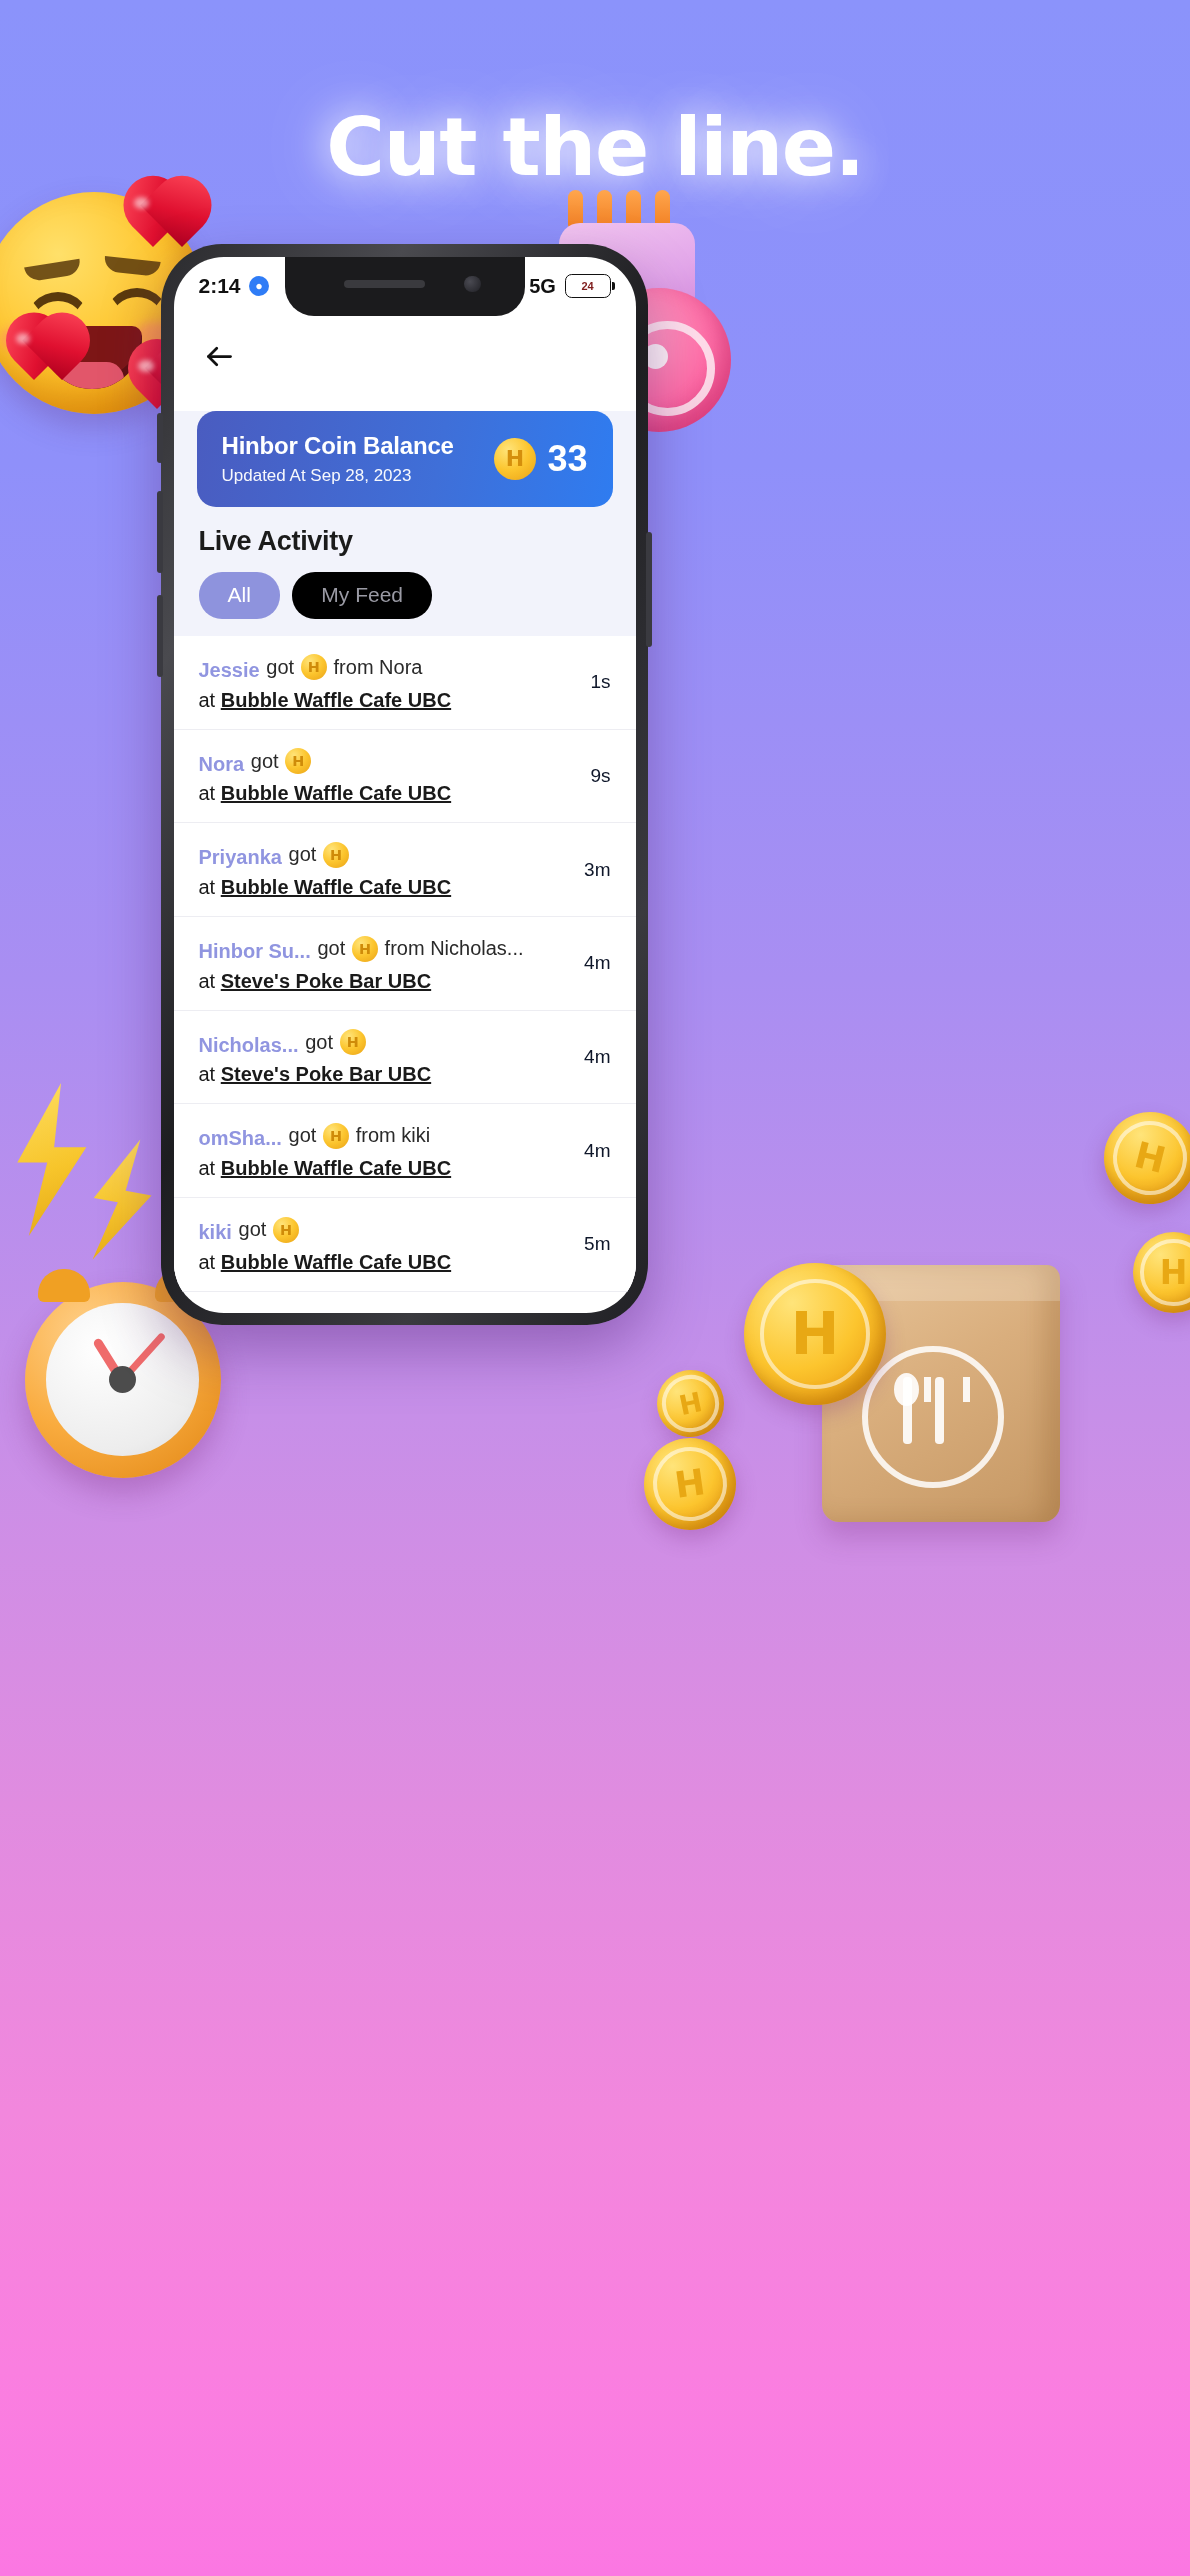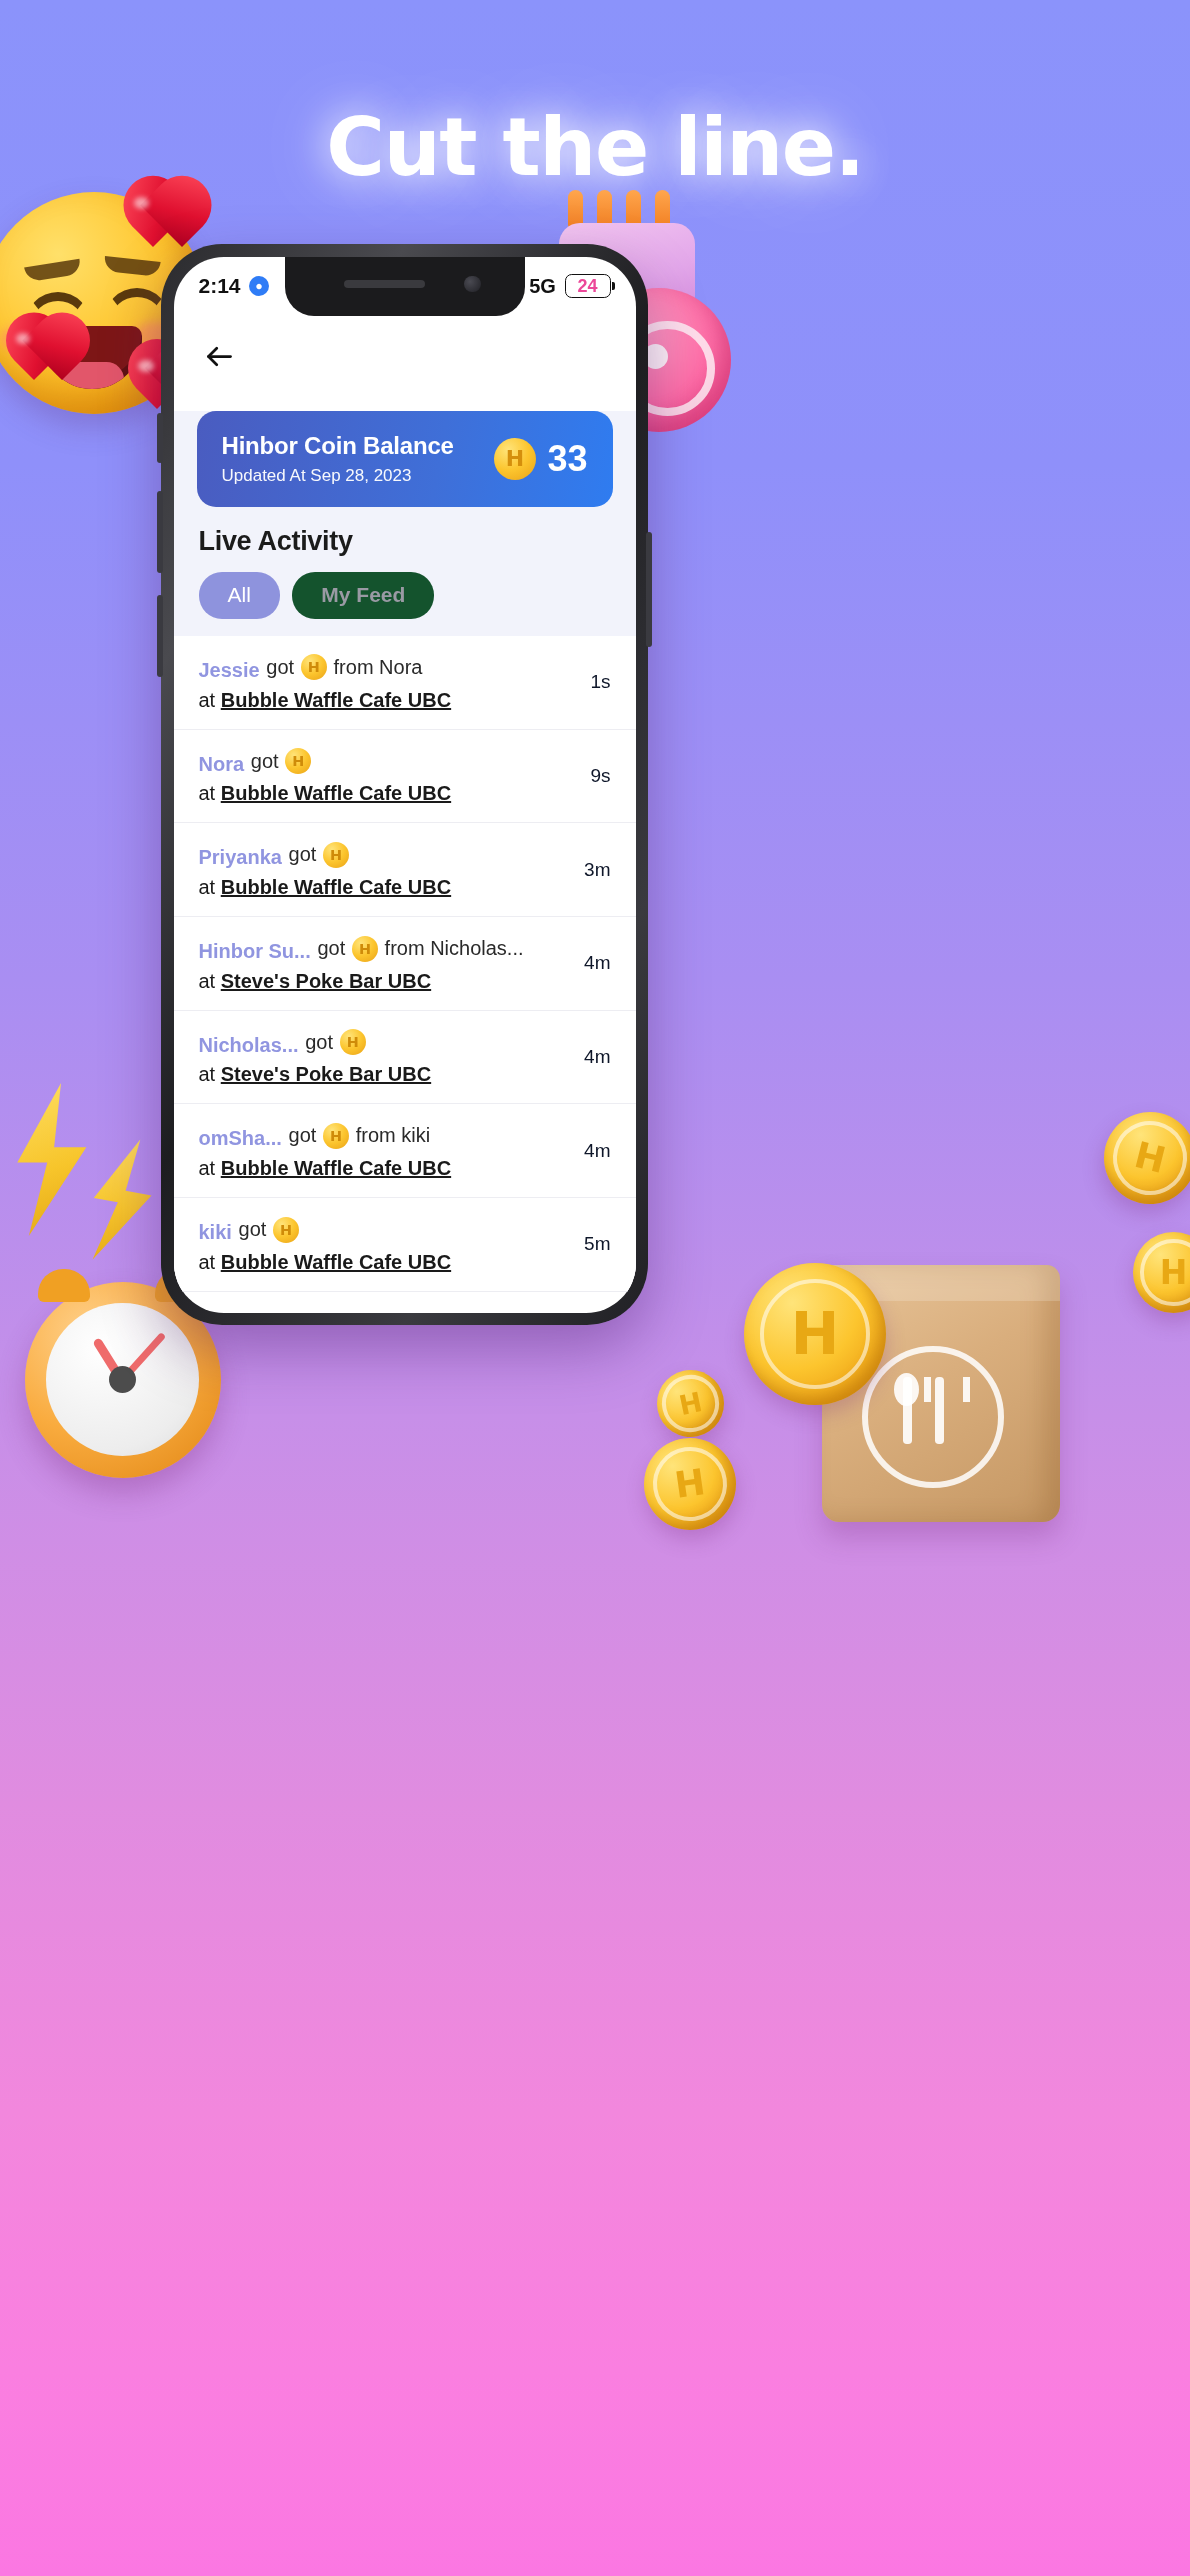--- a/index.html
+++ b/index.html
@@ -120,21 +120,21 @@
 
   
   .statusbar{position:relative;height:59px;display:flex;align-items:center;justify-content:space-between;
     padding:0 25px;box-sizing:border-box;z-index:5;color:#111;}
   .sb-left{display:flex;align-items:center;gap:8.6px;font-size:21px;font-weight:bold;}
   .sb-dot{width:20px;height:20px;border-radius:50%;background:#2f7cf6;display:flex;align-items:center;justify-content:center;
     color:#fff;font-size:12.5px;}
   .sb-right{display:flex;align-items:center;gap:8.6px;font-size:20px;font-weight:bold;}
   .battery{width:44px;height:22px;border:1.9px solid #111;border-radius:6.7px;position:relative;display:flex;align-items:center;justify-content:center;}
   .battery::after{content:"";position:absolute;right:-5.7px;top:6.7px;width:2.9px;height:8.6px;background:#111;border-radius:0 1.9px 1.9px 0;}
-  .battery .lv{font-size:18px;font-weight:bold;color:#ec4899;}
+  .battery .lv{font-size:11px;font-weight:bold;color:#7f1d1d;}
 
   
   .app-header{height:82px;display:flex;align-items:center;padding:0 25px;box-sizing:border-box;background:#fff;position:relative;}
   .back-arrow{width:42px;height:42px;display:flex;align-items:center;justify-content:center;cursor:pointer;}
   .back-arrow svg{width:33px;height:33px;}
   .app-title{flex:1;text-align:center;font-size:30px;font-weight:bold;color:#111;margin-left:-42px;letter-spacing:-0.3px;}
 
   .content{background:#f2f3fb;}
   .balance-card{margin:13.4px 23px 0;border-radius:19px;padding:21px 25px;box-sizing:border-box;
     background:linear-gradient(100deg,#4a5cc0 0%,#3f6fd8 58%,#2f7cf0 100%);
@@ -145,21 +145,21 @@
   .bc-coin{width:42px;height:42px;border-radius:50%;
     background:radial-gradient(circle at 34% 28%,#ffe47a 0%,#fcc52e 50%,#e9a116 100%);
     display:flex;align-items:center;justify-content:center;color:#d58f0c;font-size:22px;font-weight:bold;
     font-family:"DejaVu Sans",sans-serif;}
   .bc-amount{font-size:36px;font-weight:bold;}
 
   .sec-title{font-size:27px;font-weight:bold;color:#1b1b1b;margin:19px 0 0 25px;letter-spacing:-0.3px;}
   .tabs{display:flex;gap:12.5px;padding:15.3px 0 17px 25px;}
   .tab{padding:11.5px 29px;border-radius:23px;font-size:21px;cursor:pointer;}
   .tab.active{background:#8e93dd;color:#fff;}
-  .tab.inactive{background:#14532d;color:#9a9aa4;font-weight:bold;}
+  .tab.inactive{background:#000000;color:#9a9aa4;}
 
   .list{background:#fff;}
   .row{display:flex;align-items:center;justify-content:space-between;padding:17px 25px;
     border-bottom:1px solid #ededf2;box-sizing:border-box;}
   .row-main{flex:1;min-width:0;}
   .line1{font-size:20px;color:#2a2a2a;display:flex;align-items:center;gap:6.7px;white-space:nowrap;}
   .who{color:#9095e0;font-weight:bold;margin-top:6px;}
   .rcoin{width:26px;height:26px;border-radius:50%;flex:0 0 auto;
     background:radial-gradient(circle at 34% 28%,#ffe47a 0%,#fcc52e 50%,#e9a116 100%);
     display:flex;align-items:center;justify-content:center;color:#cf8b09;font-size:14.4px;font-weight:bold;

